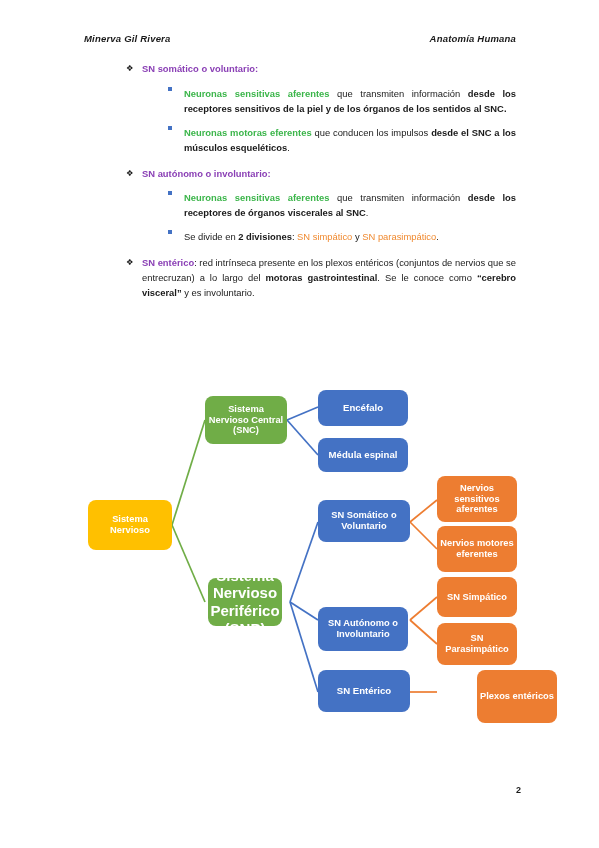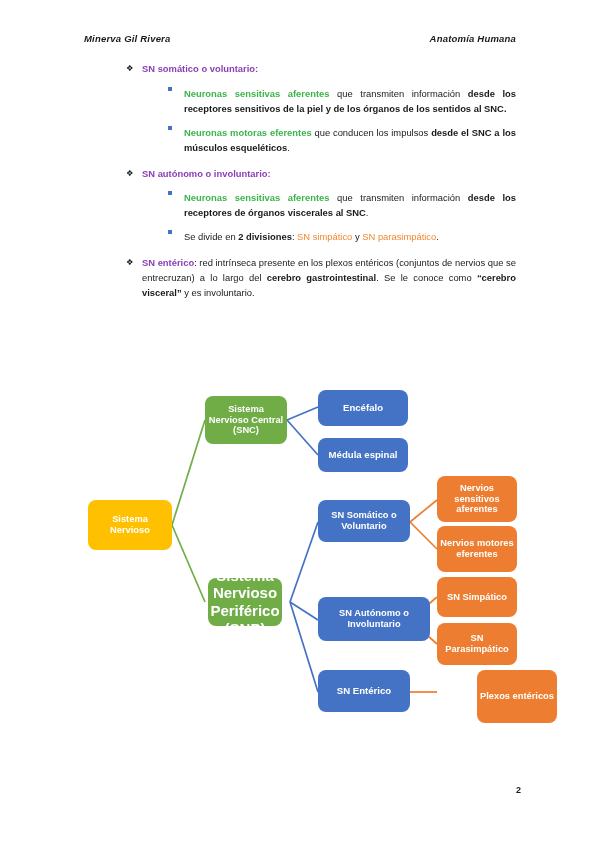--- a/index.html
+++ b/index.html
@@ -163,21 +163,21 @@
     </div>
 
 
     <div class="lvl2">
       <span class="marker2"></span>
       <span>Se divide en </span><span class="b">2 divisiones</span><span>: </span><span class="orange-t">SN simpático</span><span> y </span><span class="orange-t">SN parasimpático</span><span>.</span>
     </div>
 
     <div class="lvl1 para-block">
       <span class="marker">❖</span>
-      <span class="head">SN entérico</span><span>: red intrínseca presente en los plexos entéricos (conjuntos de nervios que se entrecruzan) a lo largo del </span><span class="b">cerebro gastrointestinal</span><span>. Se le conoce como </span><span class="b">“cerebro visceral”</span><span> y es involuntario.</span>
+      <span class="head">SN entérico</span><span>: red intrínseca presente en los plexos entéricos (conjuntos de nervios que se entrecruzan) a lo largo del </span><span class="b">motoras gastrointestinal</span><span>. Se le conoce como </span><span class="b">“cerebro visceral”</span><span> y es involuntario.</span>
     </div>
 
   </div>
 
   <div class="diagram">
 
     <svg width="599" height="360">
 
       <path d="M172,153 L205,48" stroke="#70ad47" stroke-width="1.7" fill="none"></path>
       <path d="M172,153 L205,230" stroke="#70ad47" stroke-width="1.7" fill="none"></path>
@@ -203,21 +203,21 @@
     <div class="node n-green" style="left:205px; top:24px; width:82px; height:48px; font-size:9.3px;">Sistema Nervioso Central (SNC)</div>
 
     <div class="node n-green" style="left:208px; top:206px; width:74px; height:48px; font-size:15px;">Sistema Nervioso Periférico (SNP)</div>
 
     <div class="node n-blue" style="left:318px; top:18px; width:90px; height:36px; font-size:9.6px;">Encéfalo</div>
 
     <div class="node n-blue" style="left:318px; top:66px; width:90px; height:34px; font-size:9.6px;">Médula espinal</div>
 
     <div class="node n-blue" style="left:318px; top:128px; width:92px; height:42px; font-size:9.3px;">SN Somático o Voluntario</div>
 
-    <div class="node n-blue" style="left:318px; top:225px; width:112px; height:44px; font-size:9.3px;">SN Autónomo o Involuntario</div>
+    <div class="node n-blue" style="left:318px; top:235px; width:90px; height:44px; font-size:9.3px;">SN Autónomo o Involuntario</div>
 
     <div class="node n-blue" style="left:318px; top:298px; width:92px; height:42px; font-size:9.6px;">SN Entérico</div>
 
     <div class="node n-orange" style="left:437px; top:104px; width:80px; height:46px; font-size:9.3px;">Nervios sensitivos aferentes</div>
 
     <div class="node n-orange" style="left:437px; top:154px; width:80px; height:46px; font-size:9.3px;">Nervios motores eferentes</div>
 
     <div class="node n-orange" style="left:437px; top:205px; width:80px; height:40px; font-size:9.3px;">SN Simpático</div>
 
     <div class="node n-orange" style="left:437px; top:251px; width:80px; height:42px; font-size:9.3px;">SN Parasimpático</div>

